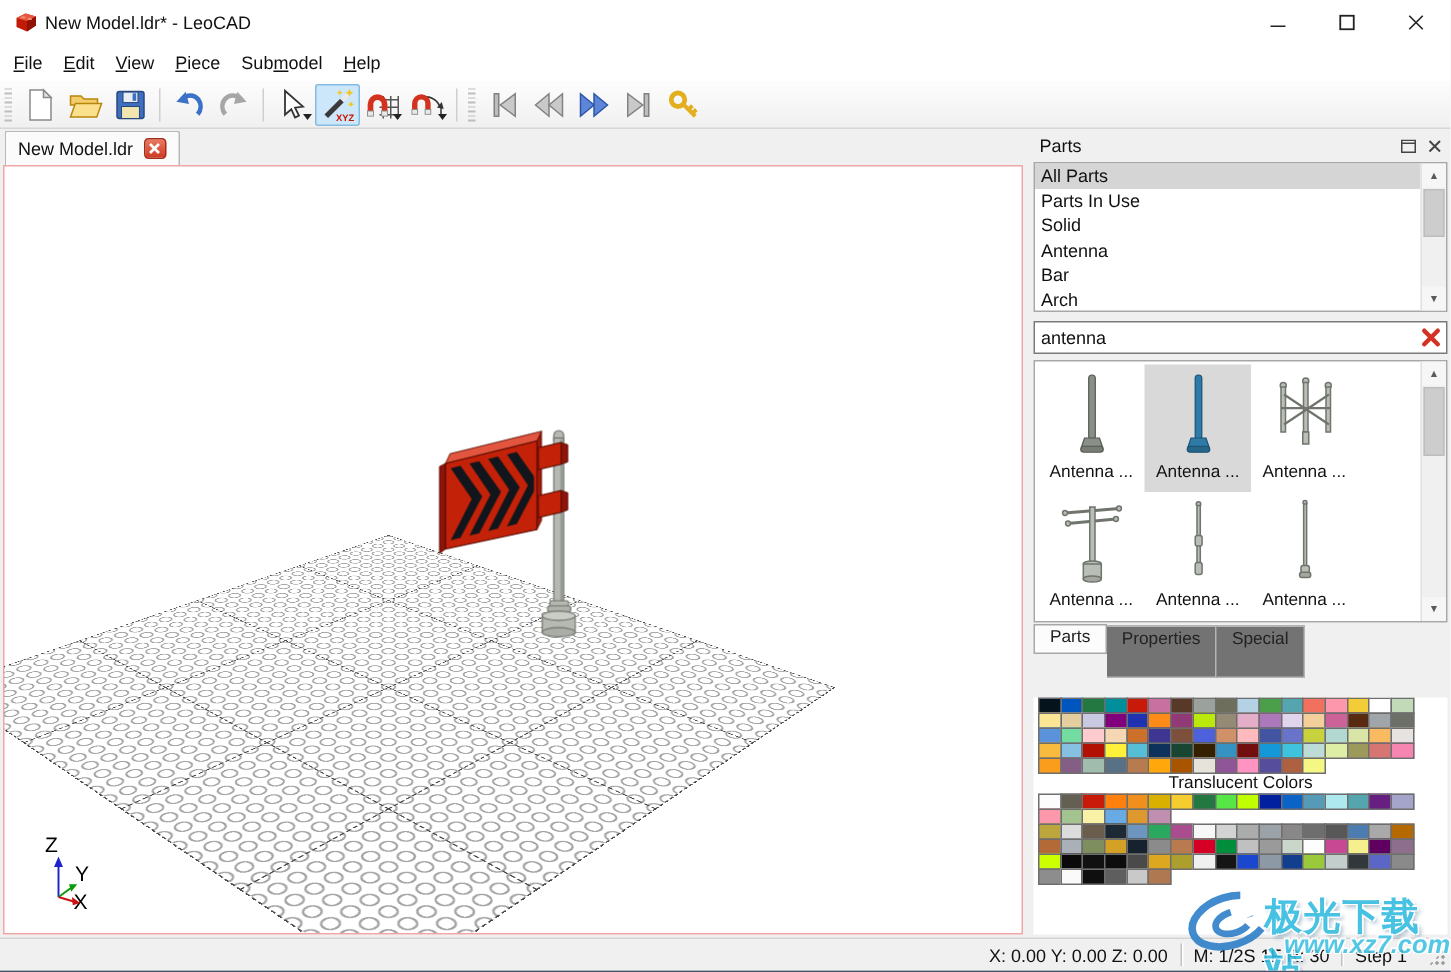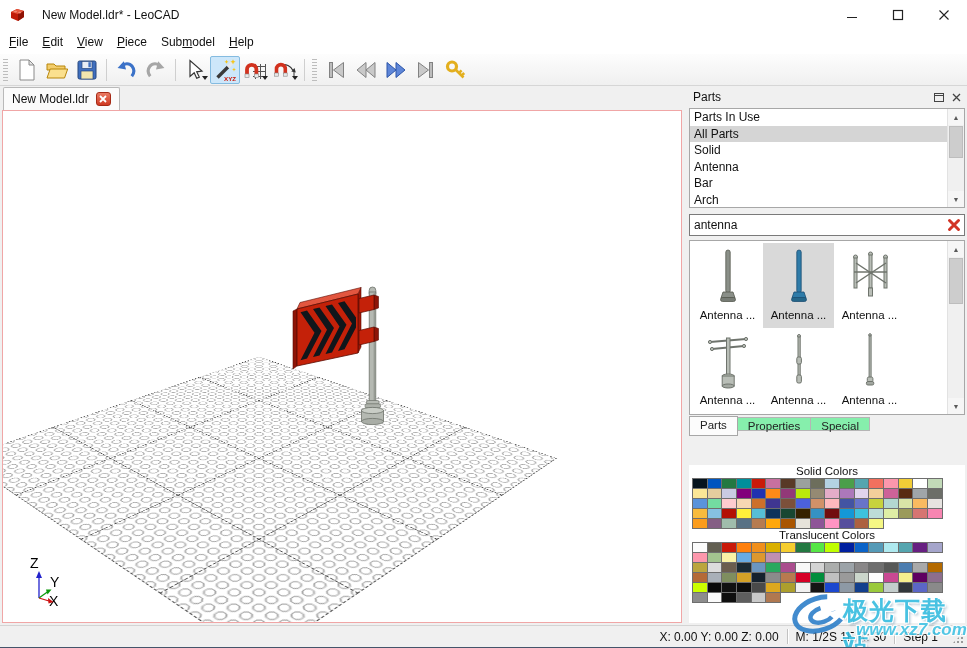--- a/index.html
+++ b/index.html
@@ -2,21 +2,21 @@
 <html><head>
 <meta charset="utf-8">
 <style>
   * { margin:0; padding:0; box-sizing:border-box; }
   html,body { width:967px; height:648px; overflow:hidden; }
   body { position:relative; font-family:"Liberation Sans",sans-serif; font-size:12px; color:#111; background:#f0f0f0; border-bottom:1px solid #44546a; }
 
   
   .titlebar { position:absolute; left:0; top:0; width:967px; height:30px; background:#fff; display:flex; align-items:center; }
   .app-icon { margin-left:9px; width:17px; height:16px; }
-  .title-text { margin-left:16px; font-size:12px; }
+  .title-text { margin-left:4px; font-size:12px; }
   .win-controls { margin-left:auto; display:flex; align-items:center; height:100%; }
   .win-btn { width:46px; height:30px; display:flex; align-items:center; justify-content:center; }
 
   
   .menubar { position:absolute; left:0; top:30px; width:967px; height:24px; background:#fff; display:flex; align-items:center; padding-left:2px; }
   .menu-item { padding:3px 7px; cursor:default; }
   .menu-item u { text-decoration:underline; }
 
   
   .toolbar { position:absolute; left:0; top:54px; width:967px; height:32px; background:linear-gradient(#fdfdfd,#f0f0f0); border-bottom:1px solid #d6d6d6; display:flex; align-items:center; }
@@ -64,21 +64,21 @@
   .search-clear { position:absolute; right:4px; top:4px; width:14px; height:14px; }
 
   .parts-grid { position:absolute; left:2px; top:154px; width:276px; height:175px; background:#fff; border:1px solid #a7a7a7; overflow:hidden; }
   .pg-cells { position:absolute; left:2px; top:2px; display:grid; grid-template-columns:repeat(3,71px); grid-template-rows:repeat(2,85px); }
   .pg-cell { display:flex; flex-direction:column; align-items:center; }
   .pg-cell.sel { background:#d9d9d9; }
   .pg-thumb { width:60px; height:64px; margin-top:2px; }
   .pg-label { font-size:11.5px; color:#111; white-space:nowrap; }
 
   .panel-tabs { position:absolute; left:2px; top:331px; height:19px; display:flex; font-size:11.5px; }
-  .ptab { padding:2px 10px 0 10px; height:14px; border:1px solid #b5b5b5; border-left:none; background:#86efac; color:#222; }
+  .ptab { padding:2px 10px 0 10px; height:35px; border:1px solid #b5b5b5; border-left:none; background:#737373; color:#222; }
   .ptab:first-child { border-left:1px solid #b5b5b5; }
   .ptab.active { background:#fcfcfc; border:1px solid #a7a7a7; position:relative; top:-1px; height:20px; }
 
   .colors-title { position:absolute; left:0; top:357px; width:280px; }
   .colors-box { position:absolute; left:2px; top:379px; width:276px; height:158px; background:#fff; overflow:hidden; }
   .csec-label { height:13px; line-height:13px; text-align:center; font-size:11.5px; }
   .swatch-row { display:flex; margin-left:4px; }
   .swatch { width:15.7px; height:11px; border:1px solid #6e6e6e; margin-left:-1px; }
   .swatch-row + .swatch-row .swatch { margin-top:-1px; }
 
@@ -340,22 +340,22 @@
         <rect x="0.5" y="0.5" width="9" height="8" fill="none" stroke="#444"></rect>
           <line x1="0.5" y1="2.5" x2="9.5" y2="2.5" stroke="#444"></line>
       </svg>
       <svg width="9" height="9" viewBox="0 0 9 9">
         <path d="M1,1 L8,8 M8,1 L1,8" stroke="#444" stroke-width="1.3"></path>
       </svg>
     </span>
   </div>
 
   <div class="cat-list">
-    <div class="cat-row">Parts In Use</div>
-      <div class="cat-row sel">All Parts</div>
+    <div class="cat-row sel">All Parts</div>
+      <div class="cat-row">Parts In Use</div>
       <div class="cat-row">Solid</div>
       <div class="cat-row">Antenna</div>
       <div class="cat-row">Bar</div>
       <div class="cat-row">Arch</div>
       <div class="vscroll">
       <div class="varrow up">▲</div>
       <div class="vthumb" style="top:17px; height:32px;"></div>
       <div class="varrow down">▼</div>
     </div>
   </div>
@@ -450,21 +450,20 @@
   </div>
 
   <div class="panel-tabs">
     <div class="ptab active">Parts</div>
     <div class="ptab">Properties</div>
     <div class="ptab">Special</div>
   </div>
 
 
   <div class="colors-box">
-      <div class="csec-label">Solid Colors</div>
       <div class="swatch-row">
         <div class="swatch" style="background: rgb(5, 19, 29);"></div>
         <div class="swatch" style="background: rgb(0, 85, 191);"></div>
         <div class="swatch" style="background: rgb(35, 120, 65);"></div>
         <div class="swatch" style="background: rgb(0, 143, 155);"></div>
         <div class="swatch" style="background: rgb(201, 26, 9);"></div>
         <div class="swatch" style="background: rgb(200, 112, 160);"></div>
         <div class="swatch" style="background: rgb(88, 57, 39);"></div>
         <div class="swatch" style="background: rgb(155, 161, 157);"></div>
         <div class="swatch" style="background: rgb(109, 110, 92);"></div>

